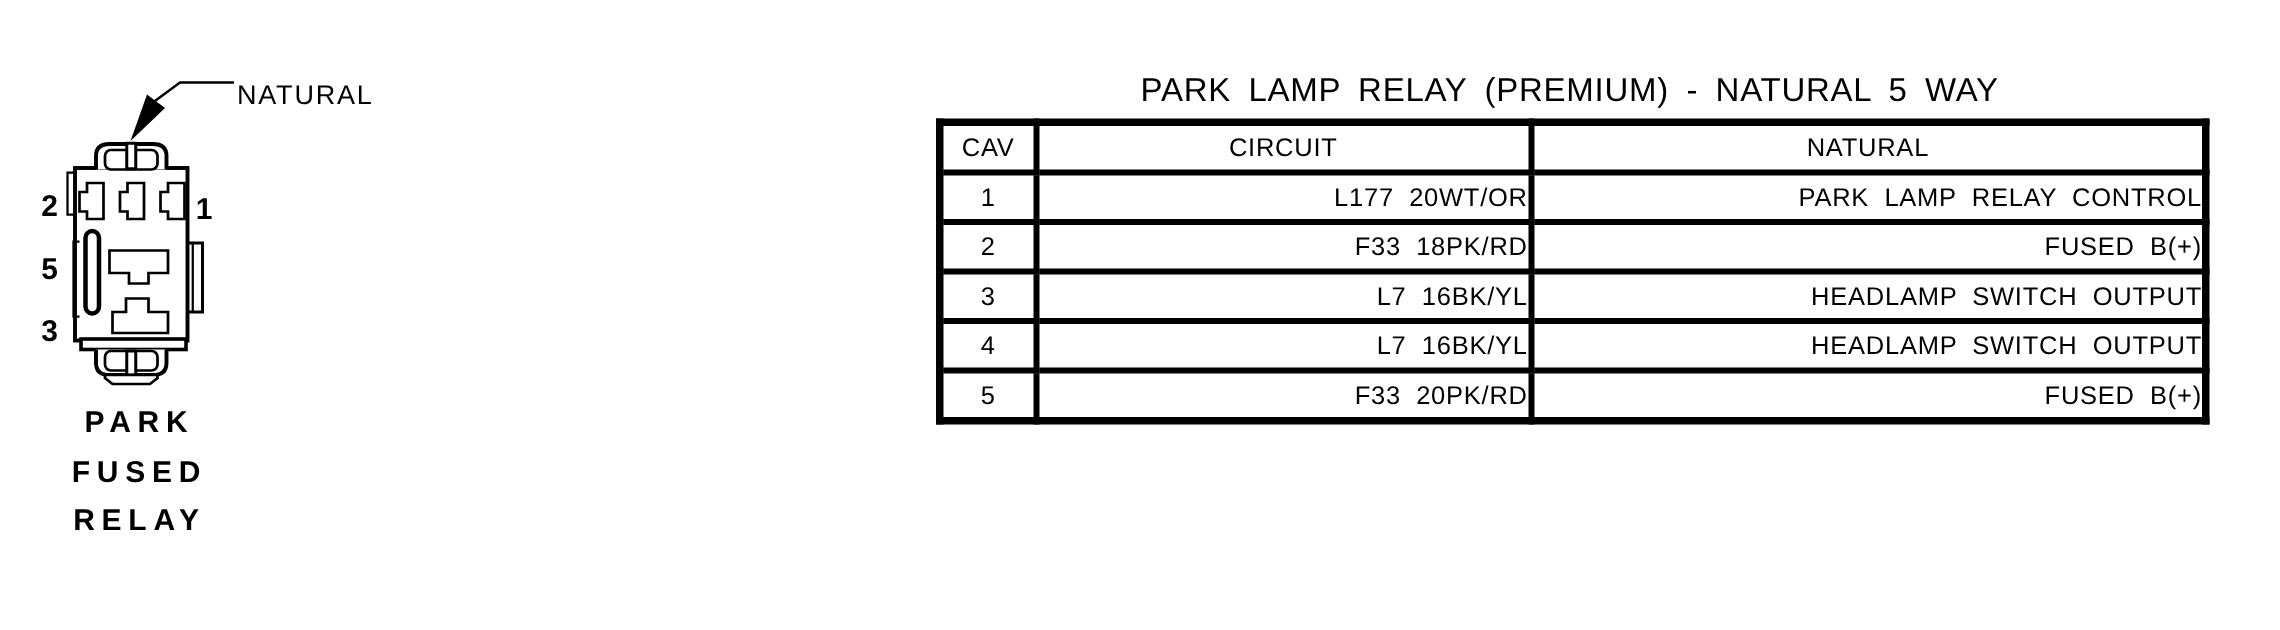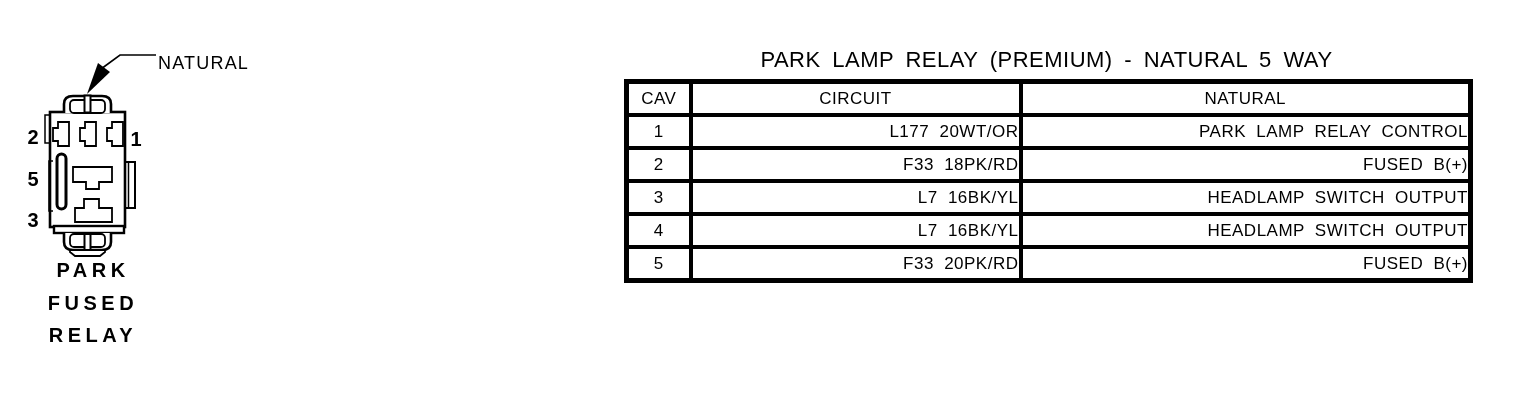--- a/index.html
+++ b/index.html
@@ -18,21 +18,21 @@
   }
   
   .connector-svg {
     position: absolute;
     left: 0;
     top: 0;
   }
   .caption {
     position: absolute;
     left: 8px;
-    top: 254px;
+    top: 266px;
     width: 170px;
     text-align: center;
     font-weight: bold;
     font-size: 20px;
     letter-spacing: 4.5px;
     line-height: 32.5px;
     white-space: nowrap;
   }
   
   .tbl-title {

